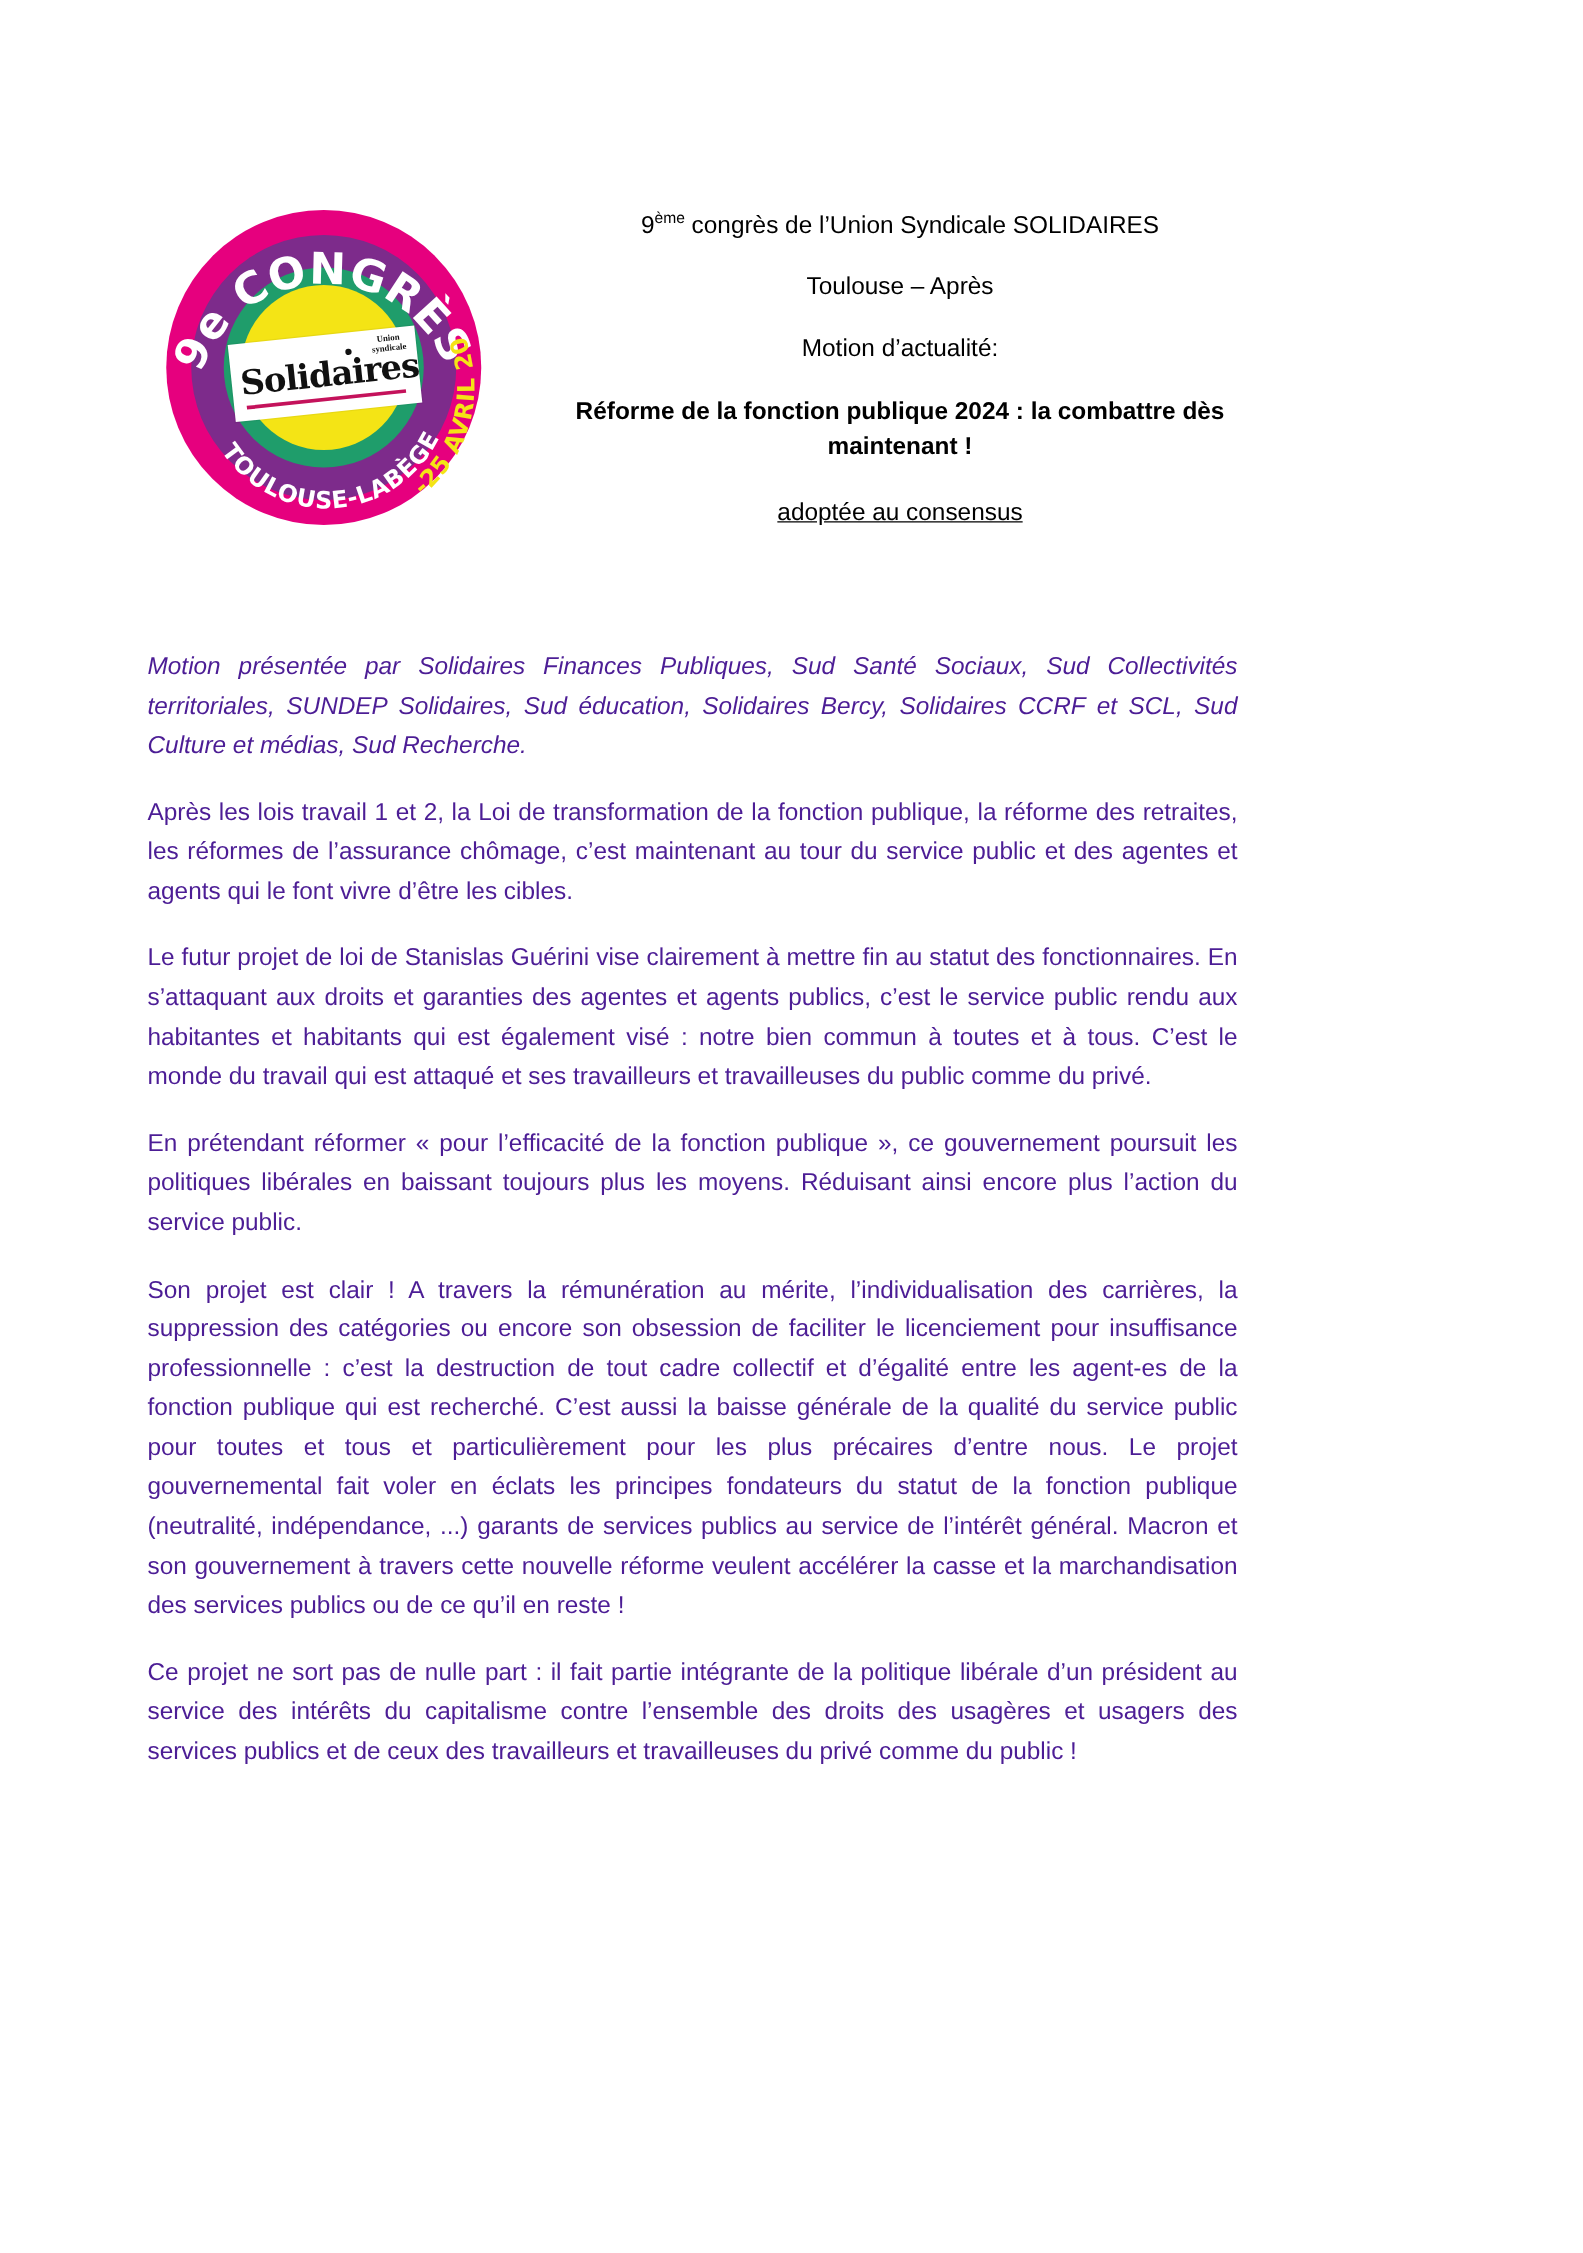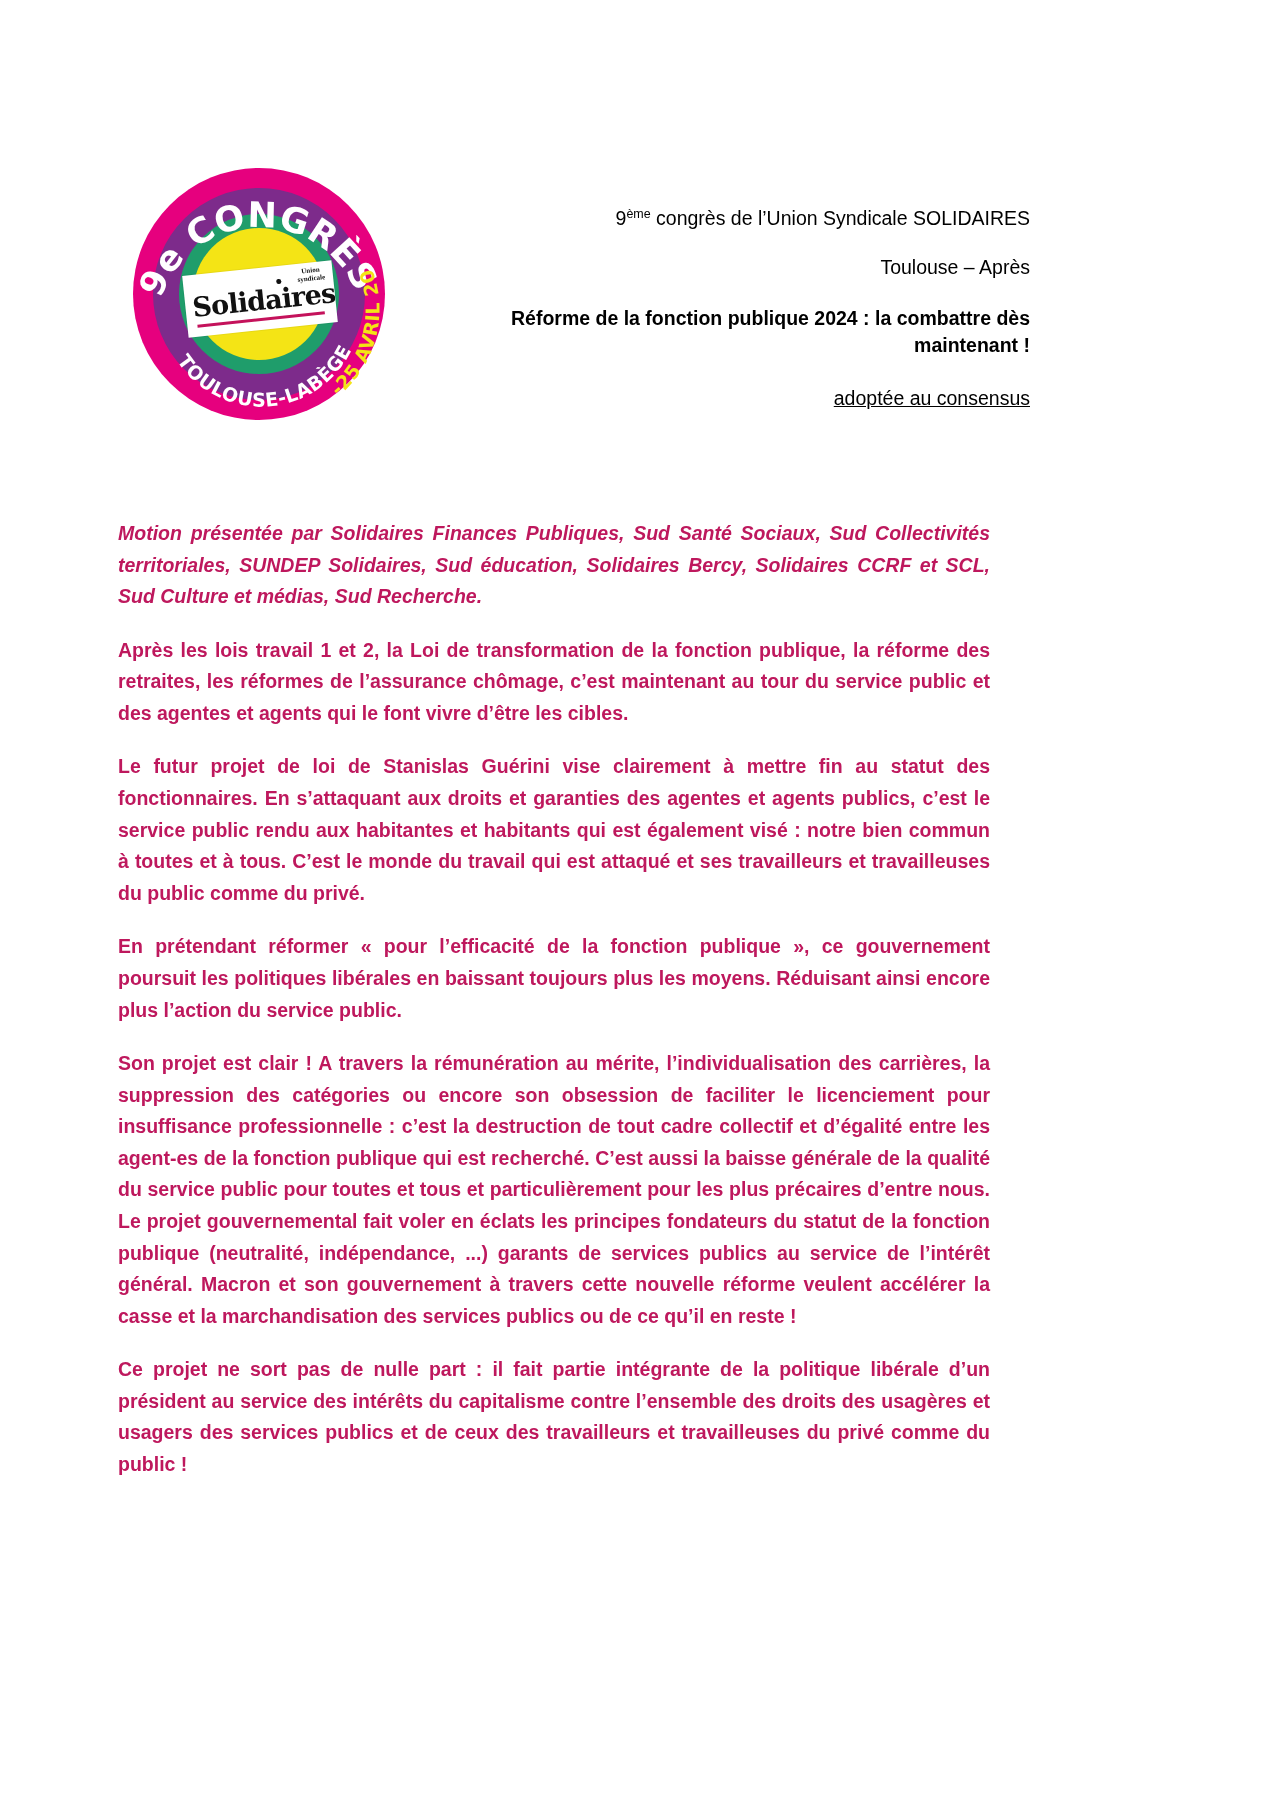--- a/index.html
+++ b/index.html
@@ -132,26 +132,25 @@
     border-radius: 50%;
     background: #111111;
   }
 
   
   .header-text {
     position: absolute;
     left: 410px;
     top: 168px;
     width: 620px;
-    text-align: right;
+    text-align: center;
     font-family: "Liberation Sans", sans-serif;
     font-size: 19.5px;
     line-height: 1.25;
     color: #000000;
-    margin-top: 38px;
   }
   .header-text .hline {
     margin: 0 0 25px 0;
   }
   .header-text .hline.last {
     margin-bottom: 0;
     text-decoration: underline;
   }
   .header-text .hline.title {
     font-weight: bold;
@@ -170,23 +169,22 @@
     left: 118px;
     top: 518px;
     width: 872px;
   }
   p.para {
     margin: 0 0 22px 0;
     font-family: "Liberation Sans", sans-serif;
     font-size: 19.5px;
     line-height: 1.62;
     text-align: justify;
-    color: #be185d;
+    color: #4c1d95;
     hyphens: none;
-    font-weight: bold;
   }
   p.para.italic {
     font-style: italic;
   }
   p.para:last-child {
     margin-bottom: 16px;
   }
 </style>
 </head>
 <body>
@@ -225,20 +223,21 @@
         </div>
         <div class="solid-dot"></div>
         <div class="solidaires-word">Solidaires</div>
         <div class="solid-rule"></div>
       </div>
     </div>
 
     <div class="header-text">
       <div class="hline"><span>9</span><sup>ème</sup><span> congrès de l’Union Syndicale SOLIDAIRES</span></div>
       <div class="hline">Toulouse – Après</div>
+      <div class="hline">Motion d’actualité:</div>
       <div class="hline title">Réforme de la fonction publique 2024 : la combattre dès maintenant !</div>
       <div class="hline last">adoptée au consensus</div>
     </div>
 
   </div>
 
   <div class="body-wrap">
       <p class="para italic">Motion présentée par Solidaires Finances Publiques, Sud Santé Sociaux, Sud Collectivités territoriales, SUNDEP Solidaires, Sud éducation, Solidaires Bercy, Solidaires CCRF et SCL, Sud Culture et médias, Sud Recherche.</p>
       <p class="para">Après les lois travail 1 et 2, la Loi de transformation de la fonction publique, la réforme des retraites, les réformes de l’assurance chômage, c’est maintenant au tour du service public et des agentes et agents qui le font vivre d’être les cibles.</p>
       <p class="para">Le futur projet de loi de Stanislas Guérini vise clairement à mettre fin au statut des fonctionnaires. En s’attaquant aux droits et garanties des agentes et agents publics, c’est le service public rendu aux habitantes et habitants qui est également visé : notre bien commun à toutes et à tous. C’est le monde du travail qui est attaqué et ses travailleurs et travailleuses du public comme du privé.</p>

